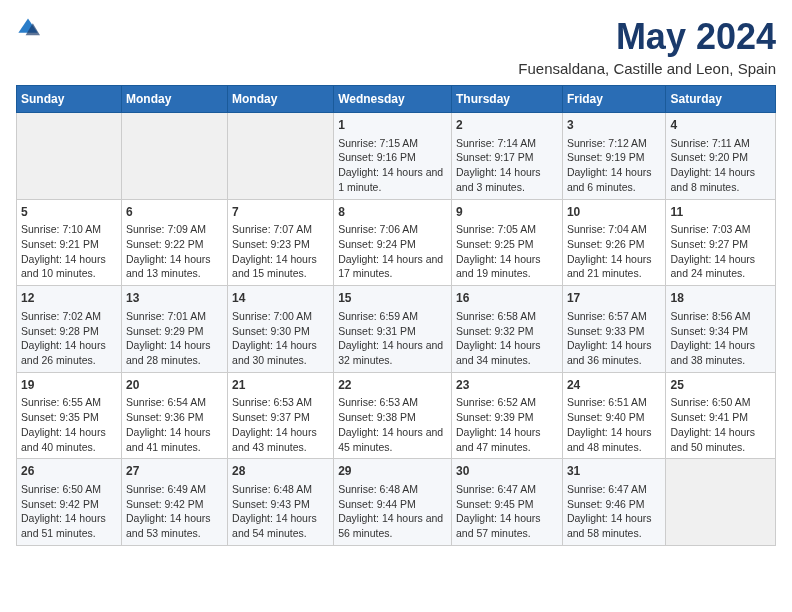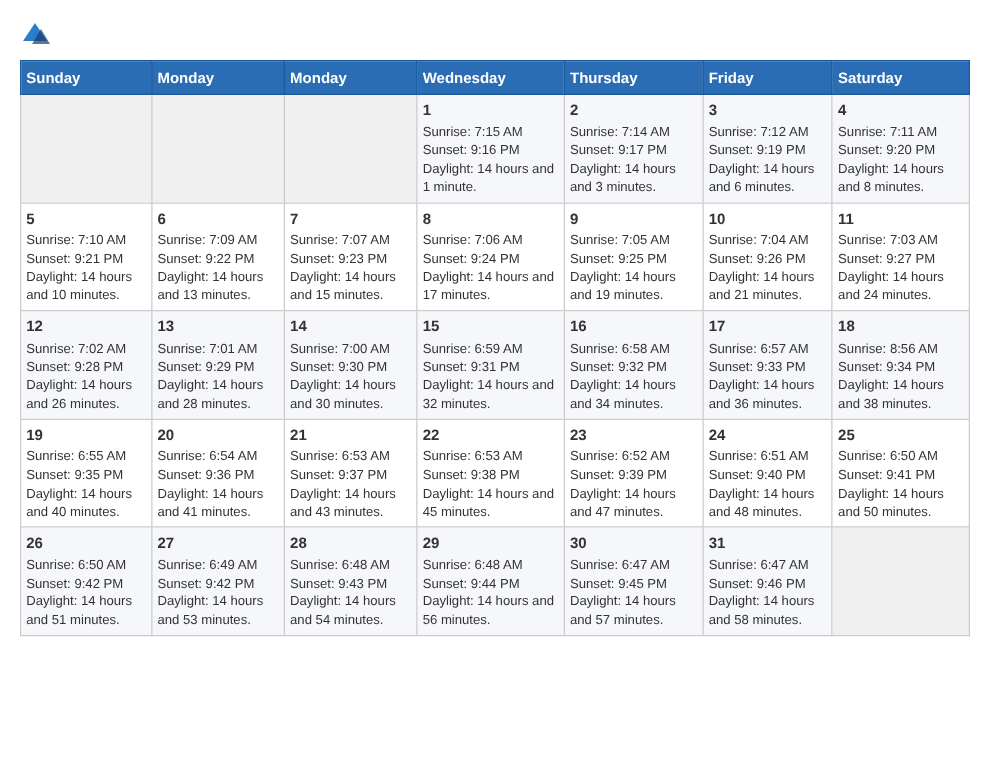--- a/index.html
+++ b/index.html
@@ -92,20 +92,22 @@
 <body>
 
 <div class="header-area">
   <div class="logo">
     <svg class="logo-icon" viewBox="0 0 40 40">
       <polygon points="20,4 36,28 4,28" fill="#2a7dc9"></polygon>
       <polygon points="28,12 40,32 16,32" fill="#1a3a6b" opacity="0.7"></polygon>
     </svg>
   </div>
   <div class="title-area">
+    <div class="main-title">May 2024</div>
+    <div class="subtitle">Fuensaldana, Castille and Leon, Spain</div>
   </div>
 </div>
 
 <table>
   <thead>
     <tr>
     <th>Sunday</th>
         <th>Monday</th>
         <th>Monday</th>
         <th>Wednesday</th>

